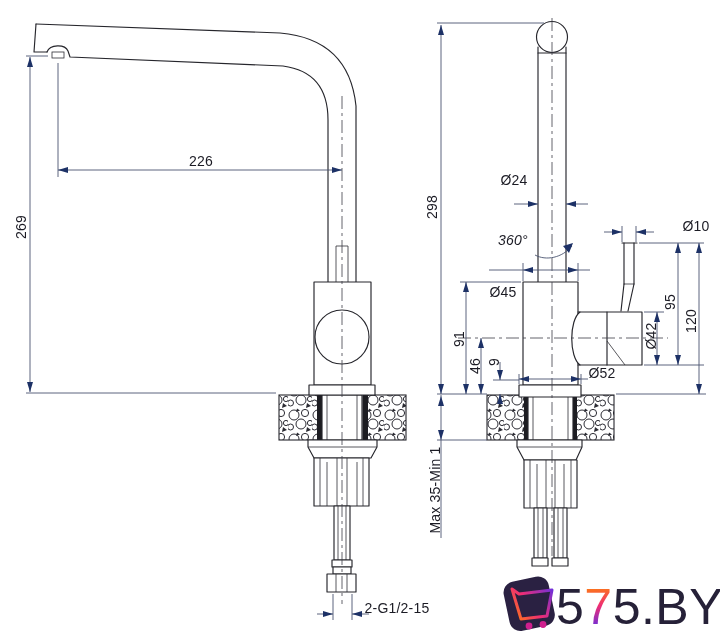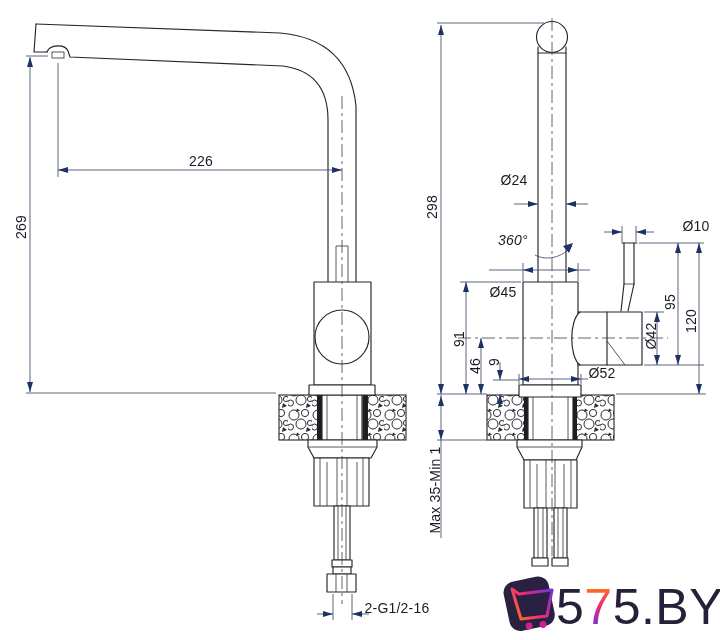--- a/index.html
+++ b/index.html
@@ -243,21 +243,21 @@
       <rect x="506" y="579" width="46" height="50" rx="11" fill="#2a2142"></rect>
     </g>
     <path d="M512,589 L519,594 L552,590 L547,616 L521,619 Z" fill="none" stroke="url(#cartg)" stroke-width="3" stroke-linejoin="round"></path>
     <circle cx="529" cy="626" r="3.4" fill="#cf1f8e"></circle>
     <circle cx="543" cy="624.5" r="3.4" fill="#cf1f8e"></circle>
   </g>
 </svg>
 
   <div class="lbl" style="left:201px;top:161px;">226</div>
   <div class="lbl rot" style="left:21px;top:227px;">269</div>
-  <div class="lbl" style="left:397px;top:608px;">2-G1/2-16</div>
+  <div class="lbl" style="left:397px;top:608px;">2-G1/2-15</div>
   <div class="lbl rot" style="left:432px;top:207px;">298</div>
   <div class="lbl" style="left:514px;top:180px;">Ø24</div>
   <div class="lbl" style="left:513px;top:240px;font-style:italic;">360°</div>
   <div class="lbl" style="left:503px;top:264px;margin-top:28px;">Ø45</div>
   <div class="lbl" style="left:696px;top:226px;">Ø10</div>
   <div class="lbl rot" style="left:670px;top:302px;">95</div>
   <div class="lbl rot" style="left:691px;top:321px;">120</div>
   <div class="lbl rot" style="left:651px;top:336px;">Ø42</div>
   <div class="lbl rot" style="left:459px;top:339px;">91</div>
   <div class="lbl rot" style="left:475px;top:366px;">46</div>

